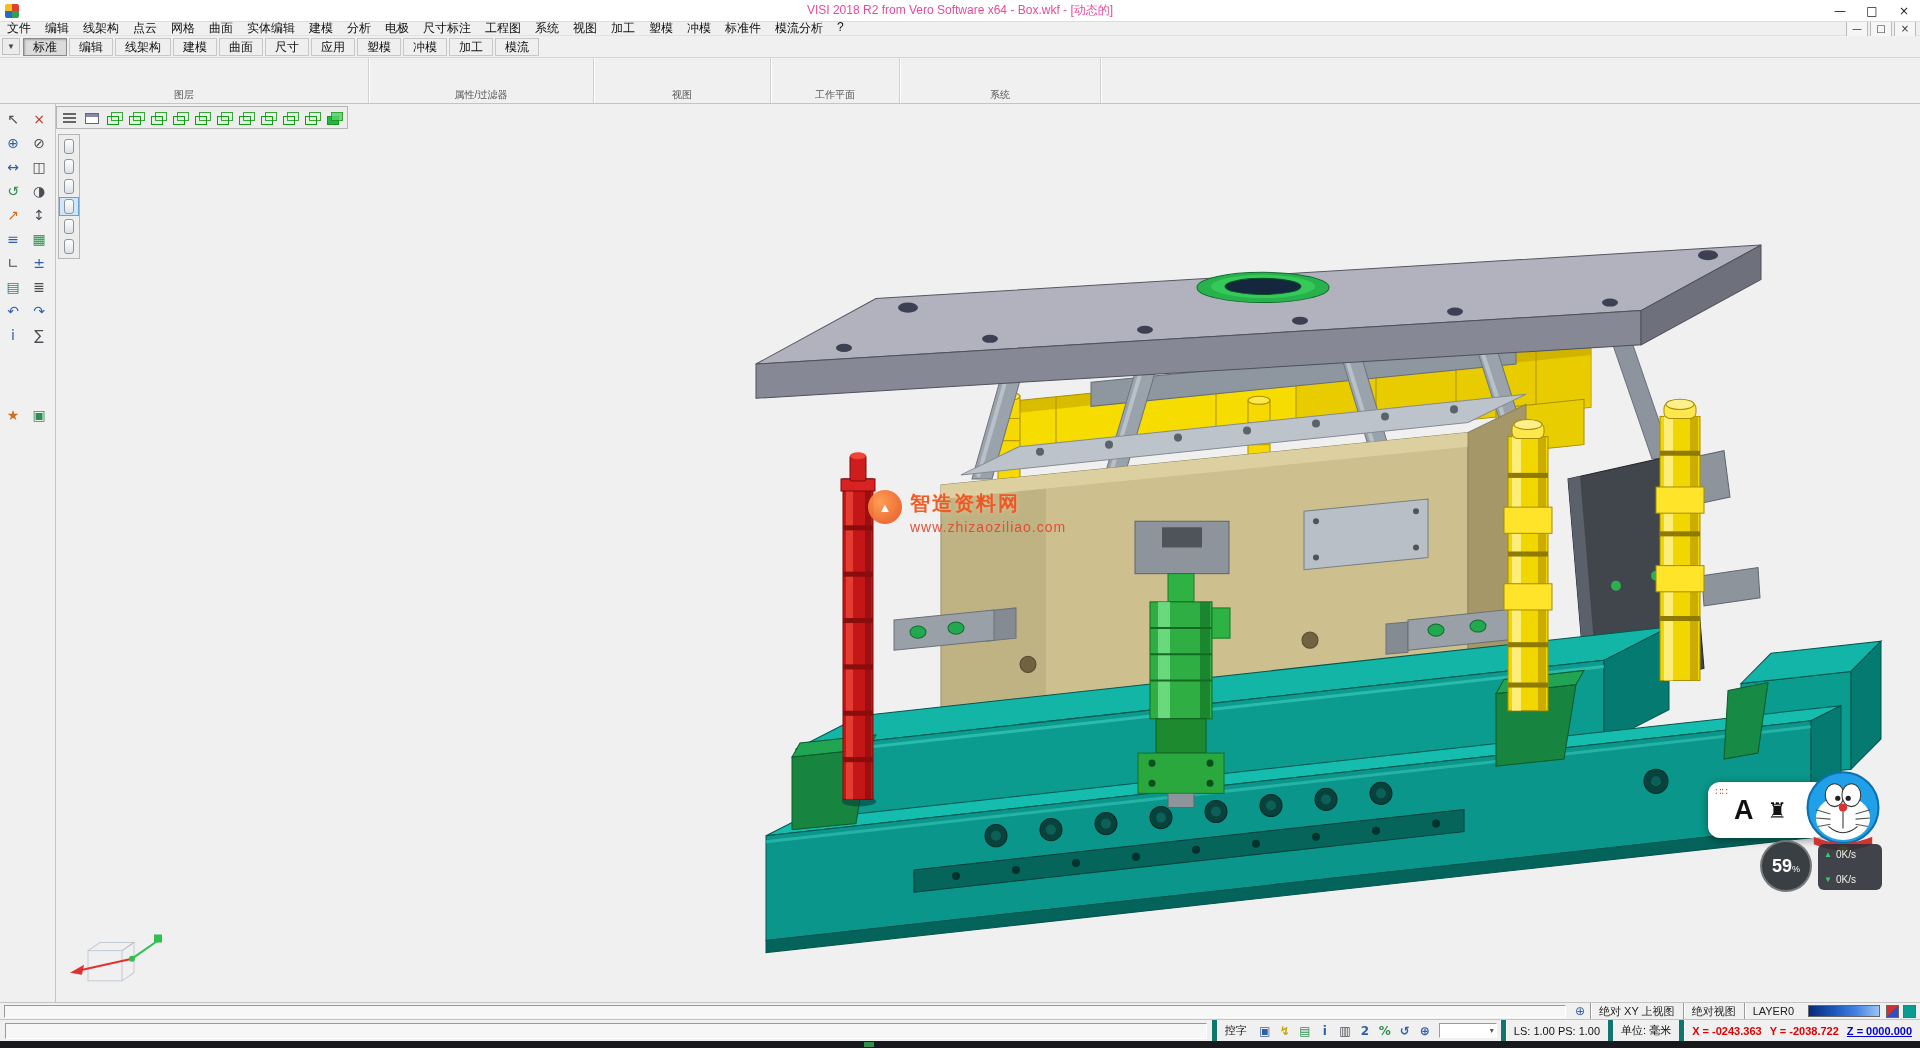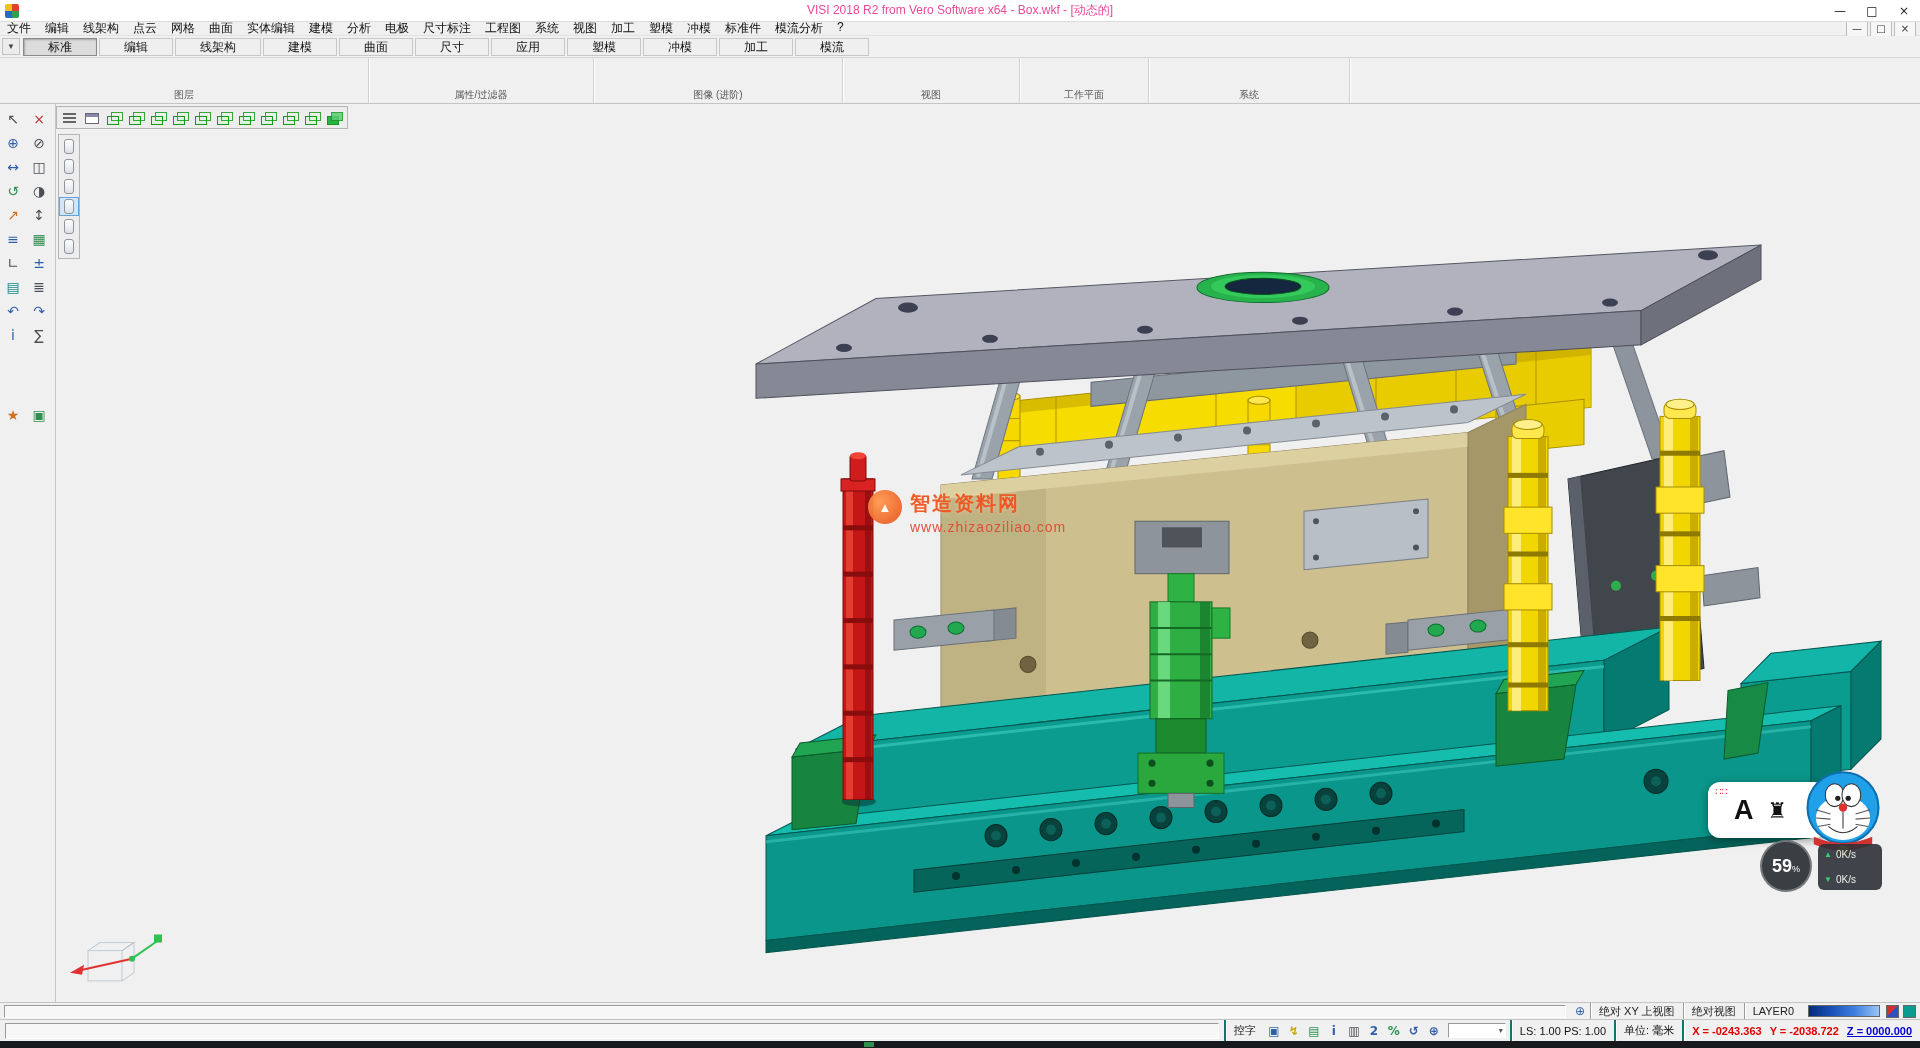--- a/index.html
+++ b/index.html
@@ -19,21 +19,21 @@
   .menubar { height:14px; background:#f0f0f0; display:flex; align-items:center; border-bottom:1px solid #e2e2e2; flex:0 0 auto; }
   .menus { display:flex; }
   .menu-item { padding:2px 7px; color:#111; font-size:12px; cursor:default; }
   .mdi { margin-left:auto; display:flex; margin-right:4px; }
   .mdi-btn { width:22px; height:17px; border:1px solid #bbb; background:#f6f6f6; font-size:10px; color:#333; margin-left:2px; font-family:"DejaVu Sans",sans-serif; }
 
   
   .tabbar { height:22px; background:#f0f0f0; border-bottom:1px solid #d5d5d5; display:flex; align-items:center; padding-left:2px; flex:0 0 auto; }
   .tab-dd { width:18px; height:17px; border:1px solid #c0c0c0; background:#ececec; font-size:8px; color:#444; margin-right:3px; }
   .tabs { display:flex; gap:2px; }
-  .tab { height:18px; padding:0 24px; font-size:12px; border:1px solid #c8c8c8; background:#efefef; color:#111; }
+  .tab { height:18px; padding:0 9px; font-size:12px; border:1px solid #c8c8c8; background:#efefef; color:#111; }
   .tab.active { background:#dcdcdc; border:1px solid #8a8a8a; box-shadow:inset 1px 1px 2px rgba(0,0,0,.25); }
 
   
   .toolbar { height:46px; background:#f0f0f0; display:flex; border-bottom:1px solid #c4c4c4; flex:0 0 auto; }
   .tgroup { display:flex; flex-direction:column; border-right:1px solid #d0d0d0; box-shadow:1px 0 0 #fff; padding:1px 4px 0 4px; }
   .ticons { display:flex; align-items:center; flex:1; }
   .ticon { min-width:24px; height:24px; line-height:24px; text-align:center; font-size:15px; border:none; background:transparent; font-family:"DejaVu Sans",sans-serif; }
   .tlabel { font-size:10px; color:#555; text-align:center; padding:0 2px 2px 2px; line-height:12px; }
   .c-b{color:#2f5fa8} .c-g{color:#2e8f4e} .c-r{color:#c03030} .c-o{color:#d07020}
   .c-d{color:#4a4f55} .c-t{color:#178a8a} .c-y{color:#c8a800}
@@ -100,21 +100,21 @@
   .st-zoom { width:20px; height:15px; border:none; background:transparent; color:#2f5fa8; font-size:12px; font-family:"DejaVu Sans",sans-serif; }
   .st-seg { padding:0 8px; border-left:1px solid #9a9a9a; box-shadow:inset 1px 0 0 #fff; height:100%; display:flex; align-items:center; color:#222; }
   .st-grad { width:72px; height:12px; margin:0 6px; border:1px solid #666;
              background:linear-gradient(90deg,#062a7a,#1b53b8,#3f82e0,#9cc4f5); }
   .st-swatch { width:13px; height:13px; border:1px solid #666; margin-right:4px; }
   .sw1 { background:linear-gradient(135deg,#d03030 0 50%,#3050c0 50%); }
   .sw2 { background:#0b9c90; }
 
   .status-main { height:22px; background:#f0f0f0; border-top:1px solid #c4c4c4; display:flex; align-items:center; font-size:11px; flex:0 0 auto; }
   .sm-msg { flex:1; height:16px; margin:0 5px; background:#f7f7f7; border:1px solid; border-color:#9a9a9a #fff #fff #9a9a9a; }
-  .sm-seg { padding:0 8px; border-left:2px solid #0f766e; box-shadow:inset 1px 0 0 #fff; height:100%; display:flex; align-items:center; gap:8px; color:#111; white-space:nowrap; }
+  .sm-seg { padding:0 8px; border-left:5px solid #0f766e; box-shadow:inset 1px 0 0 #fff; height:100%; display:flex; align-items:center; gap:8px; color:#111; white-space:nowrap; }
   .sm-icons { display:flex; align-items:center; }
   .sm-ic { width:20px; height:18px; border:none; background:transparent; font-size:12px; font-weight:bold; font-family:"DejaVu Sans",sans-serif; }
   .sm-combo { width:58px; height:15px; background:#fff; border:1px solid; border-color:#9a9a9a #fff #fff #9a9a9a; display:flex; align-items:center; justify-content:flex-end; color:#555; font-size:8px; padding-right:2px; margin:0 4px; }
   .cx,.cy { color:#e00000; font-weight:bold; }
   .cz { color:#0000d0; font-weight:bold;text-decoration:underline; }
 
   .sliver { height:7px; background:#17191c; position:relative; flex:0 0 auto; }
   .sliver::before { content:""; position:absolute; left:45%; top:1px; width:10px; height:5px; background:#2e8f4e; }
 </style>
 </head>
@@ -222,36 +222,20 @@
       <div class="tgroup">
       <div class="ticons">
 
       <button class="ticon"></button>
           <button class="ticon"></button>
           <button class="ticon"></button>
           <button class="ticon"></button>
           <button class="ticon"></button>
           <button class="ticon"></button>
           <button class="ticon"></button>
-          <button class="ticon"></button>
-          <button class="ticon"></button>
-          <button class="ticon"></button>
-        </div>
-      <div class="tlabel">图像 (进阶)</div>
-    </div>
-      <div class="tgroup">
-      <div class="ticons">
-
-      <button class="ticon"></button>
-          <button class="ticon"></button>
-          <button class="ticon"></button>
-          <button class="ticon"></button>
-          <button class="ticon"></button>
-          <button class="ticon"></button>
-          <button class="ticon"></button>
         </div>
       <div class="tlabel">视图</div>
     </div>
       <div class="tgroup">
       <div class="ticons">
 
       <button class="ticon"></button>
           <button class="ticon"></button>
           <button class="ticon"></button>
           <button class="ticon"></button>

